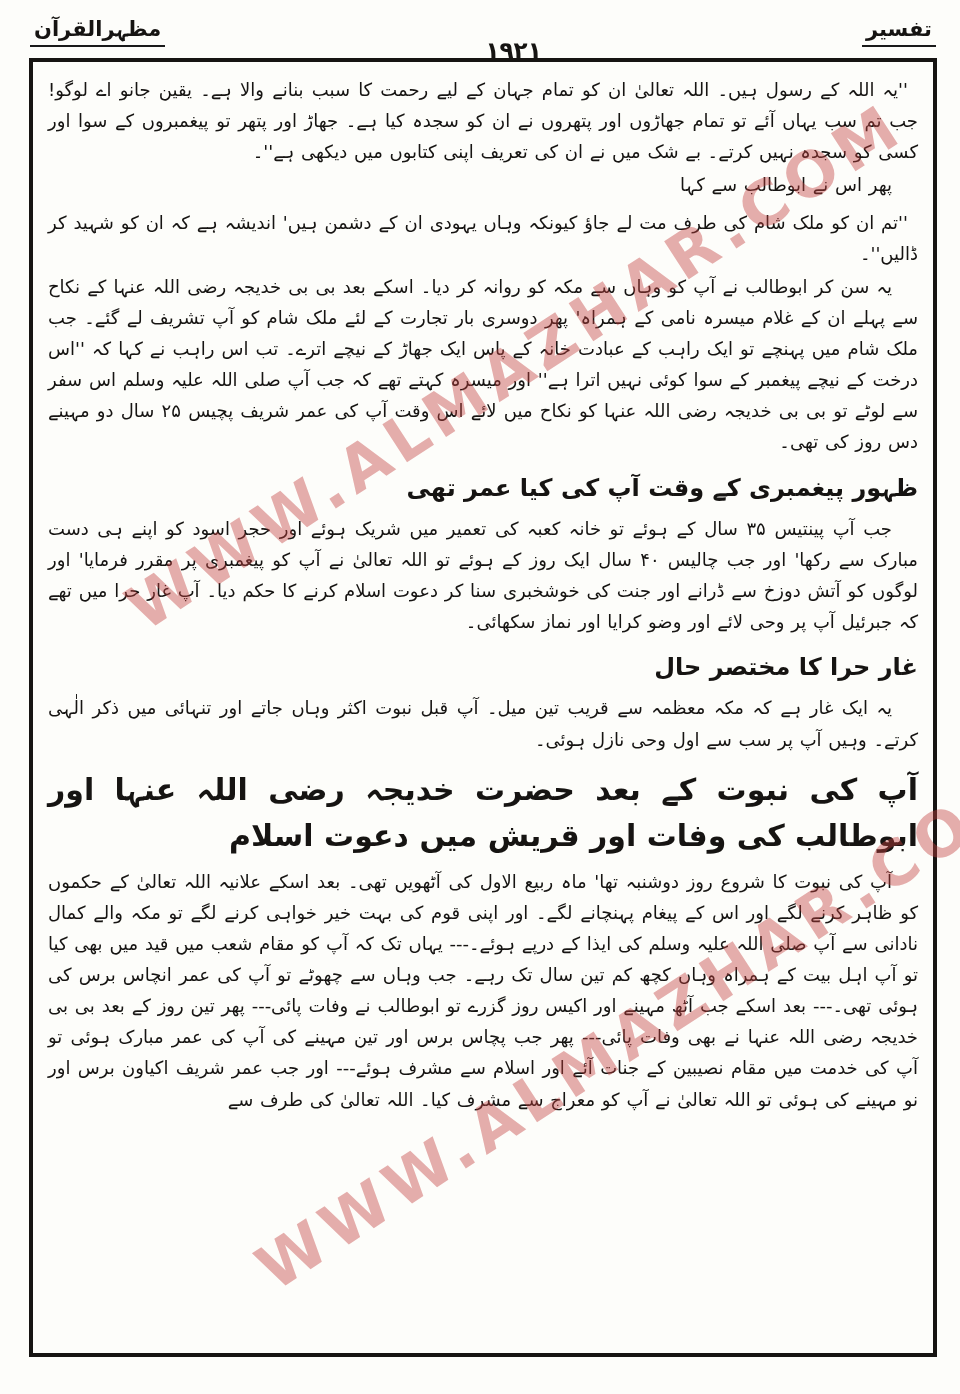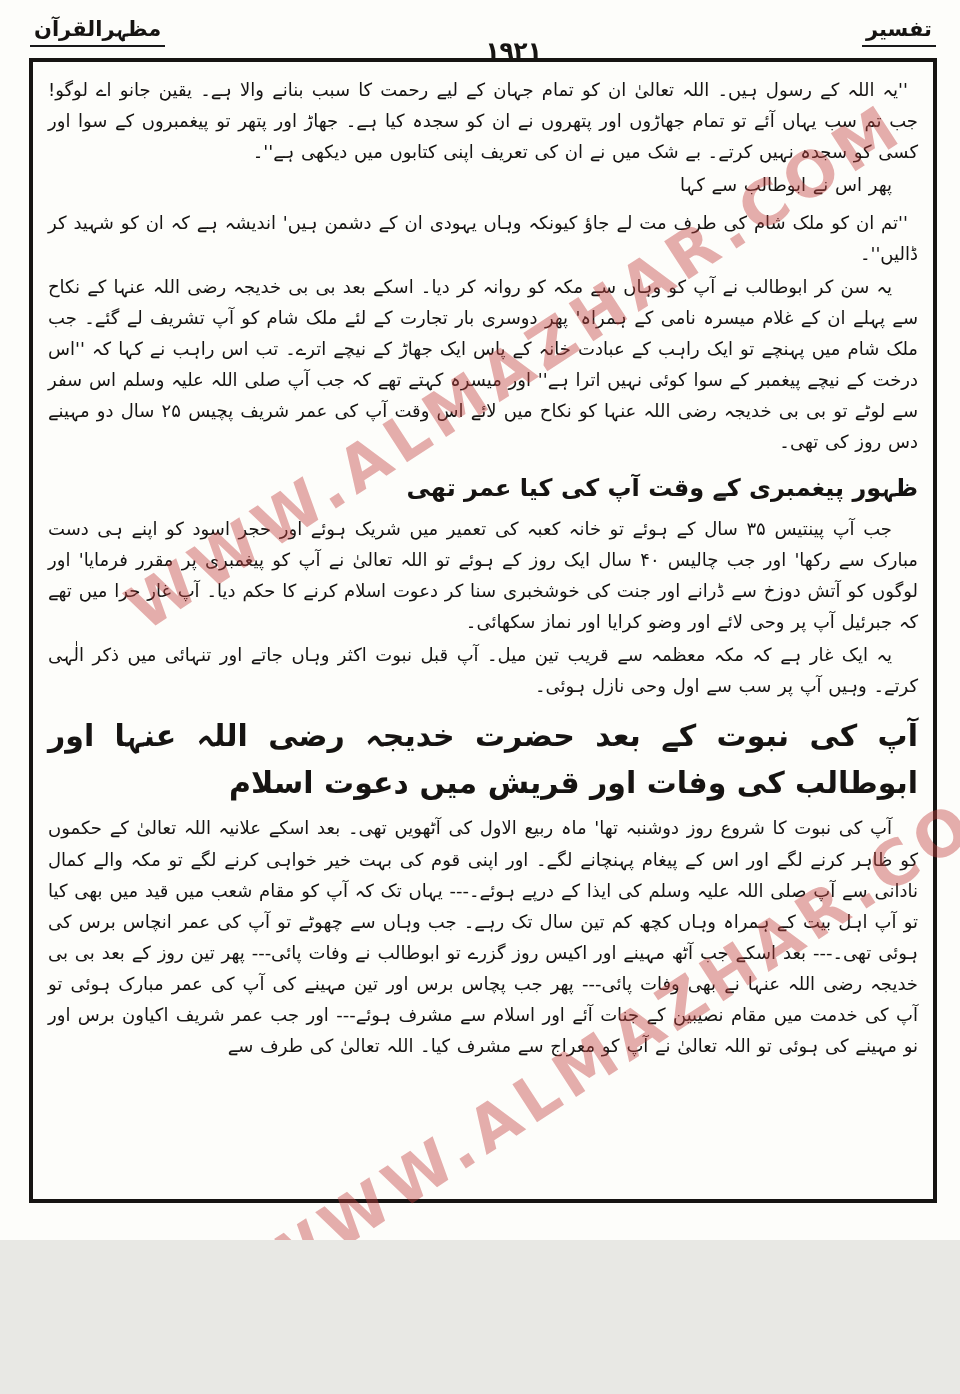--- a/index.html
+++ b/index.html
@@ -3,21 +3,21 @@
 <meta charset="utf-8">
 <style>
   html, body {
     margin: 0;
     padding: 0;
     background: #e8e8e4;
   }
   .page {
     position: relative;
     width: 960px;
-    height: 1240px;
+    height: 1394px;
     margin: 0 auto;
     background: #fdfdfa;
     overflow: hidden;
     font-family: "DejaVu Sans", sans-serif;
     color: #161412;
   }
   
   .running-head {
     position: absolute;
     top: 16px;
@@ -117,20 +117,21 @@
     <p class="para short-line">پھر اس نے ابوطالب سے کہا</p>
 
     <p class="para quote-block">''تم ان کو ملک شام کی طرف مت لے جاؤ کیونکہ وہاں یہودی ان کے دشمن ہیں' اندیشہ ہے کہ ان کو شہید کر ڈالیں''۔</p>
 
     <p class="para">یہ سن کر ابوطالب نے آپ کو وہاں سے مکہ کو روانہ کر دیا۔ اسکے بعد بی بی خدیجہ رضی اللہ عنہا کے نکاح سے پہلے ان کے غلام میسرہ نامی کے ہمراہ' پھر دوسری بار تجارت کے لئے ملک شام کو آپ تشریف لے گئے۔ جب ملک شام میں پہنچے تو ایک راہب کے عبادت خانہ کے پاس ایک جھاڑ کے نیچے اترے۔ تب اس راہب نے کہا کہ ''اس درخت کے نیچے پیغمبر کے سوا کوئی نہیں اترا ہے'' اور میسرہ کہتے تھے کہ جب آپ صلی اللہ علیہ وسلم اس سفر سے لوٹے تو بی بی خدیجہ رضی اللہ عنہا کو نکاح میں لائے اس وقت آپ کی عمر شریف پچیس ۲۵ سال دو مہینے دس روز کی تھی۔</p>
 
     <h2 class="section-heading">ظہور پیغمبری کے وقت آپ کی کیا عمر تھی</h2>
 
     <p class="para">جب آپ پینتیس ۳۵ سال کے ہوئے تو خانہ کعبہ کی تعمیر میں شریک ہوئے اور حجر اسود کو اپنے ہی دست مبارک سے رکھا' اور جب چالیس ۴۰ سال ایک روز کے ہوئے تو اللہ تعالیٰ نے آپ کو پیغمبری پر مقرر فرمایا' اور لوگوں کو آتش دوزخ سے ڈرانے اور جنت کی خوشخبری سنا کر دعوت اسلام کرنے کا حکم دیا۔ آپ غار حرا میں تھے کہ جبرئیل آپ پر وحی لائے اور وضو کرایا اور نماز سکھائی۔</p>
 
+    <h2 class="section-heading">غار حرا کا مختصر حال</h2>
 
     <p class="para">یہ ایک غار ہے کہ مکہ معظمہ سے قریب تین میل۔ آپ قبل نبوت اکثر وہاں جاتے اور تنہائی میں ذکر الٰہی کرتے۔ وہیں آپ پر سب سے اول وحی نازل ہوئی۔</p>
 
     <h2 class="section-heading major">آپ کی نبوت کے بعد حضرت خدیجہ رضی اللہ عنہا اور ابوطالب کی وفات اور قریش میں دعوت اسلام</h2>
 
     <p class="para">آپ کی نبوت کا شروع روز دوشنبہ تھا' ماہ ربیع الاول کی آٹھویں تھی۔ بعد اسکے علانیہ اللہ تعالیٰ کے حکموں کو ظاہر کرنے لگے اور اس کے پیغام پہنچانے لگے۔ اور اپنی قوم کی بہت خیر خواہی کرنے لگے تو مکہ والے کمال نادانی سے آپ صلی اللہ علیہ وسلم کی ایذا کے درپے ہوئے۔--- یہاں تک کہ آپ کو مقام شعب میں قید میں بھی کیا تو آپ اہل بیت کے ہمراہ وہاں کچھ کم تین سال تک رہے۔ جب وہاں سے چھوٹے تو آپ کی عمر انچاس برس کی ہوئی تھی۔--- بعد اسکے جب آٹھ مہینے اور اکیس روز گزرے تو ابوطالب نے وفات پائی--- پھر تین روز کے بعد بی بی خدیجہ رضی اللہ عنہا نے بھی وفات پائی--- پھر جب پچاس برس اور تین مہینے کی آپ کی عمر مبارک ہوئی تو آپ کی خدمت میں مقام نصیبین کے جنات آئے اور اسلام سے مشرف ہوئے--- اور جب عمر شریف اکیاون برس اور نو مہینے کی ہوئی تو اللہ تعالیٰ نے آپ کو معراج سے مشرف کیا۔ اللہ تعالیٰ کی طرف سے</p>
 
   </div>
 
   <div class="watermark upper" style="color: rgb(196, 64, 63);">WWW.ALMAZHAR.COM</div>

